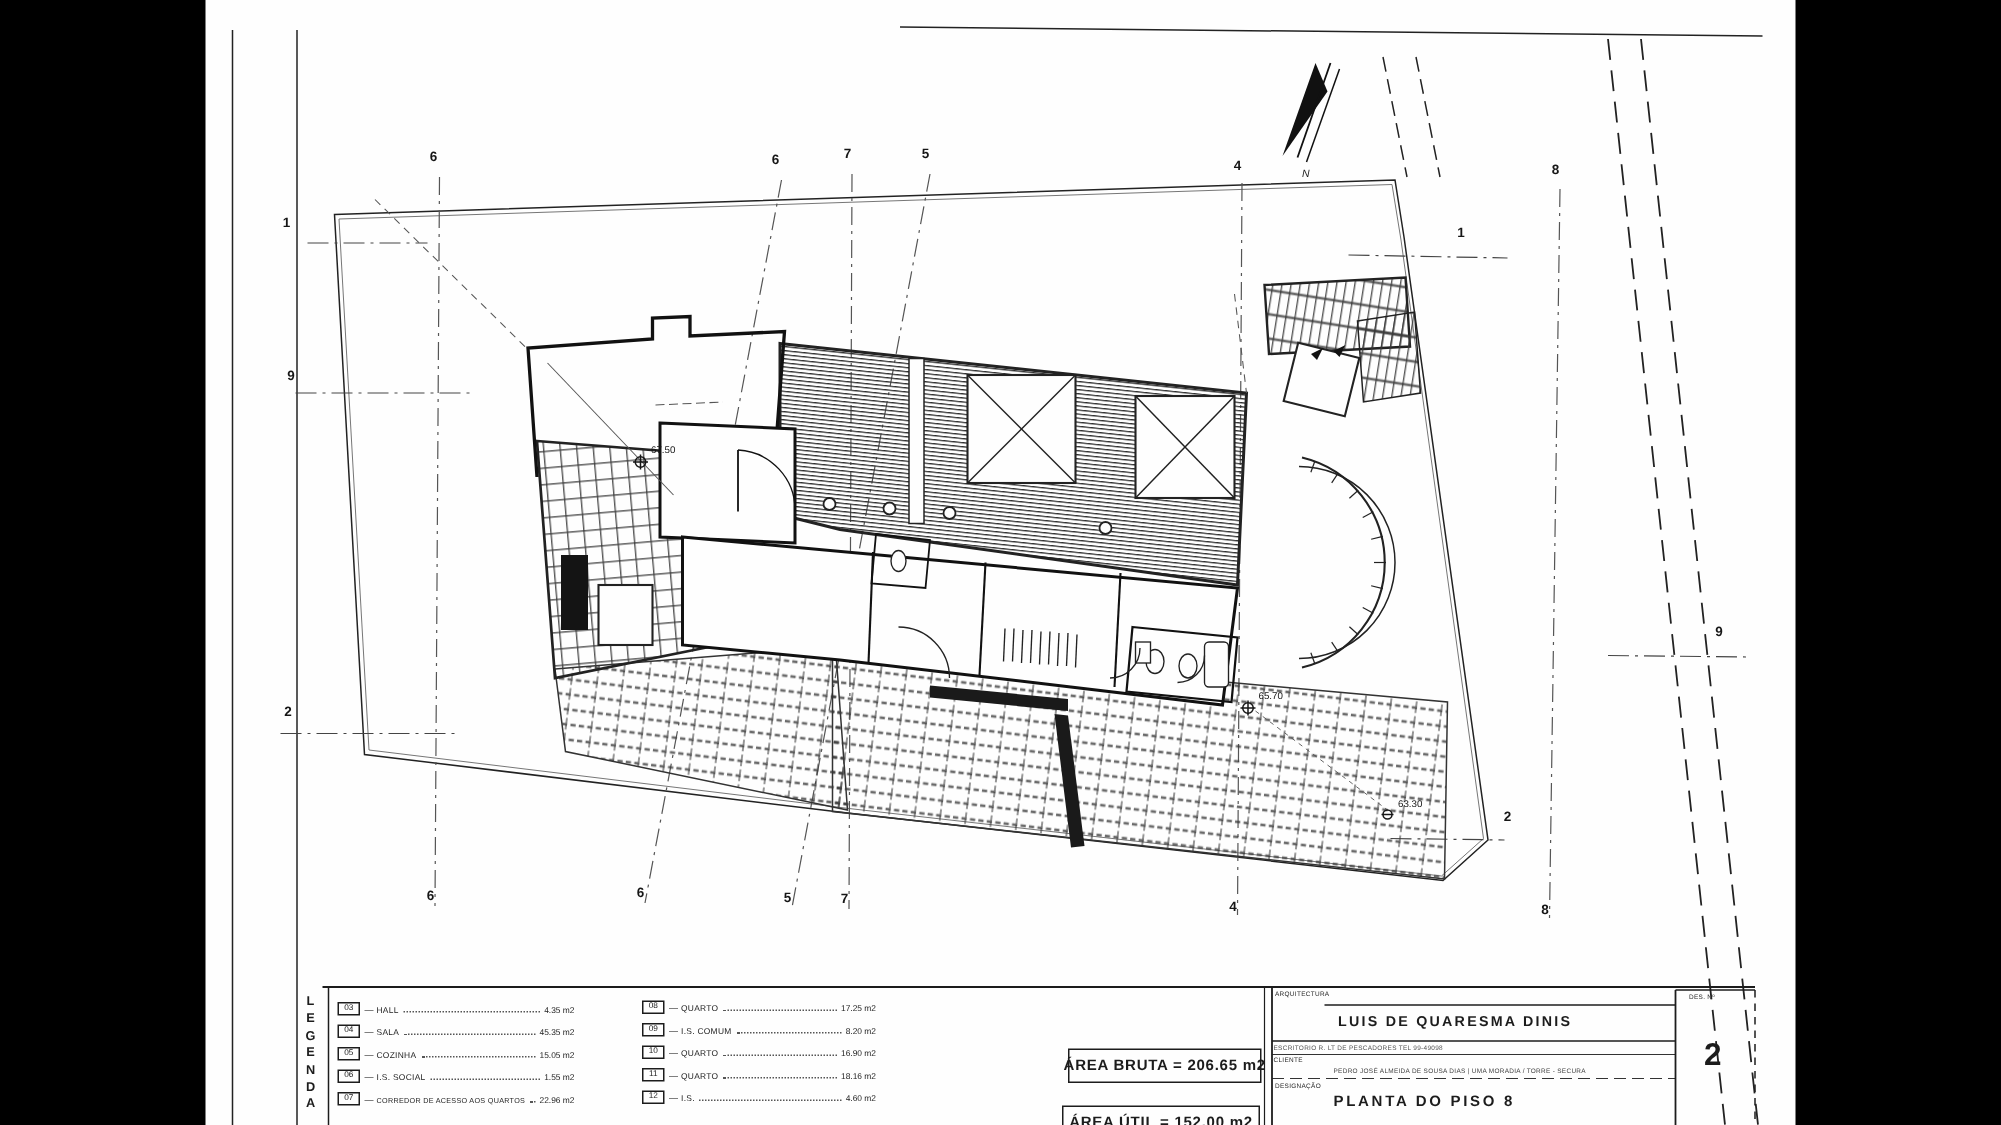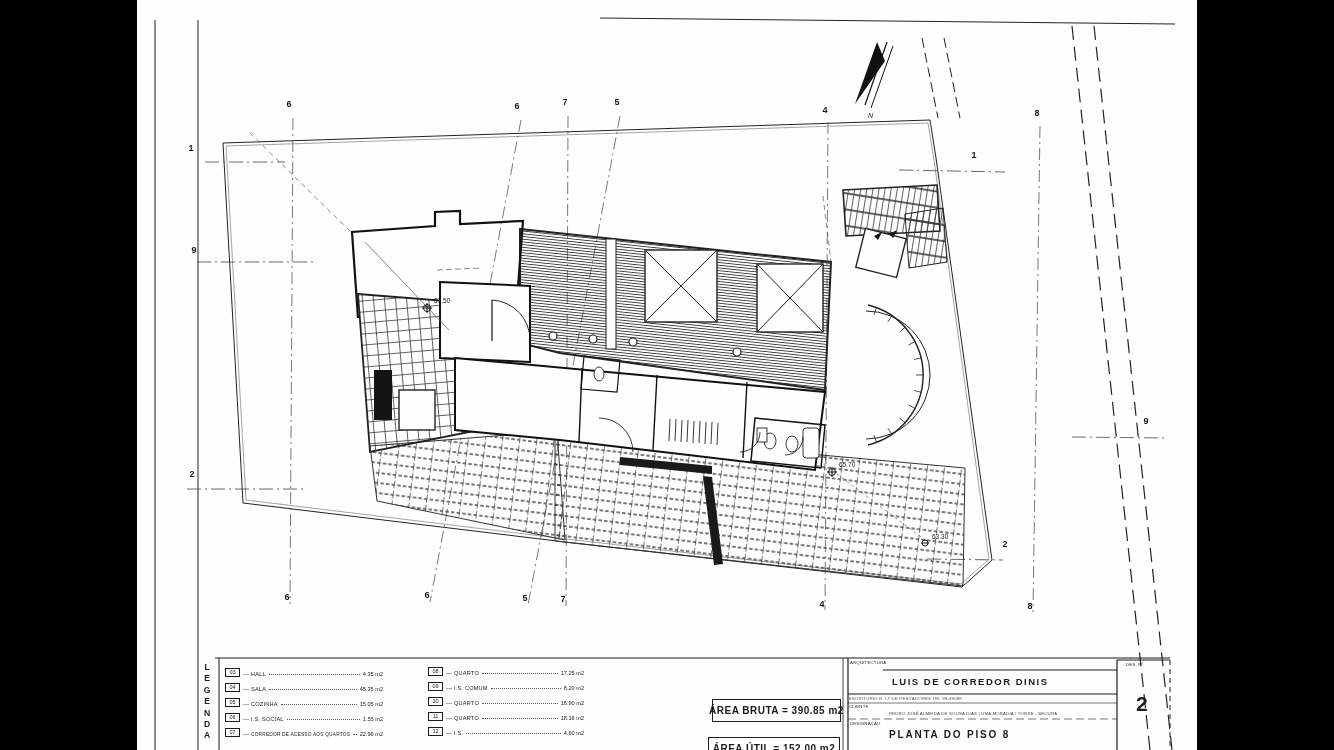--- a/index.html
+++ b/index.html
@@ -299,26 +299,26 @@
       <span class="lg-val">18.16 m2</span>
     </div>
     <div class="lg-row lg-col2" style="top:727px">
       <span class="lg-id">12</span>
       <span class="lg-sep">—</span>
       <span class="lg-label">I.S.</span>
       <span class="lg-dots"></span>
       <span class="lg-val">4.60 m2</span>
     </div>
 
-    <div class="area-box" style="left:575px;top:699px;width:127px;height:21px">ÁREA BRUTA = 390.85 m2</div>
+    <div class="area-box" style="left:575px;top:699px;width:127px;height:21px">ÁREA BRUTA = 206.65 m2</div>
     <div class="area-box" style="left:571px;top:737px;width:130px;height:20px">ÁREA ÚTIL = 152.00 m2</div>
 
     <div>
       <span class="tb-tiny" style="left:713px;top:660px">ARQUITECTURA</span>
-      <span class="tb-name" style="left:755px;top:676px">LUIS DE CORREDOR DINIS</span>
+      <span class="tb-name" style="left:755px;top:676px">LUIS DE QUARESMA DINIS</span>
       <span class="tb-tiny" style="left:712px;top:696px;color:#555">ESCRITORIO  R. LT DE PESCADORES  TEL 99-49098</span>
       <span class="tb-tiny" style="left:712px;top:704px">CLIENTE</span>
       <span class="tb-tiny" style="left:752px;top:711px;color:#444">PEDRO JOSÉ ALMEIDA DE SOUSA DIAS | UMA MORADIA / TORRE - SECURA</span>
       <span class="tb-tiny" style="left:713px;top:721px">DESIGNAÇÃO</span>
       <span class="tb-title" style="left:752px;top:729px">PLANTA DO PISO 8</span>
       <span class="tb-tiny" style="left:989px;top:662px">DES. Nº</span>
       <span class="tb-sheet" style="left:999px;top:692px">2</span>
     </div>
 
   <span class="grid-marker" style="left: 152px; top: 104px;">6</span>

